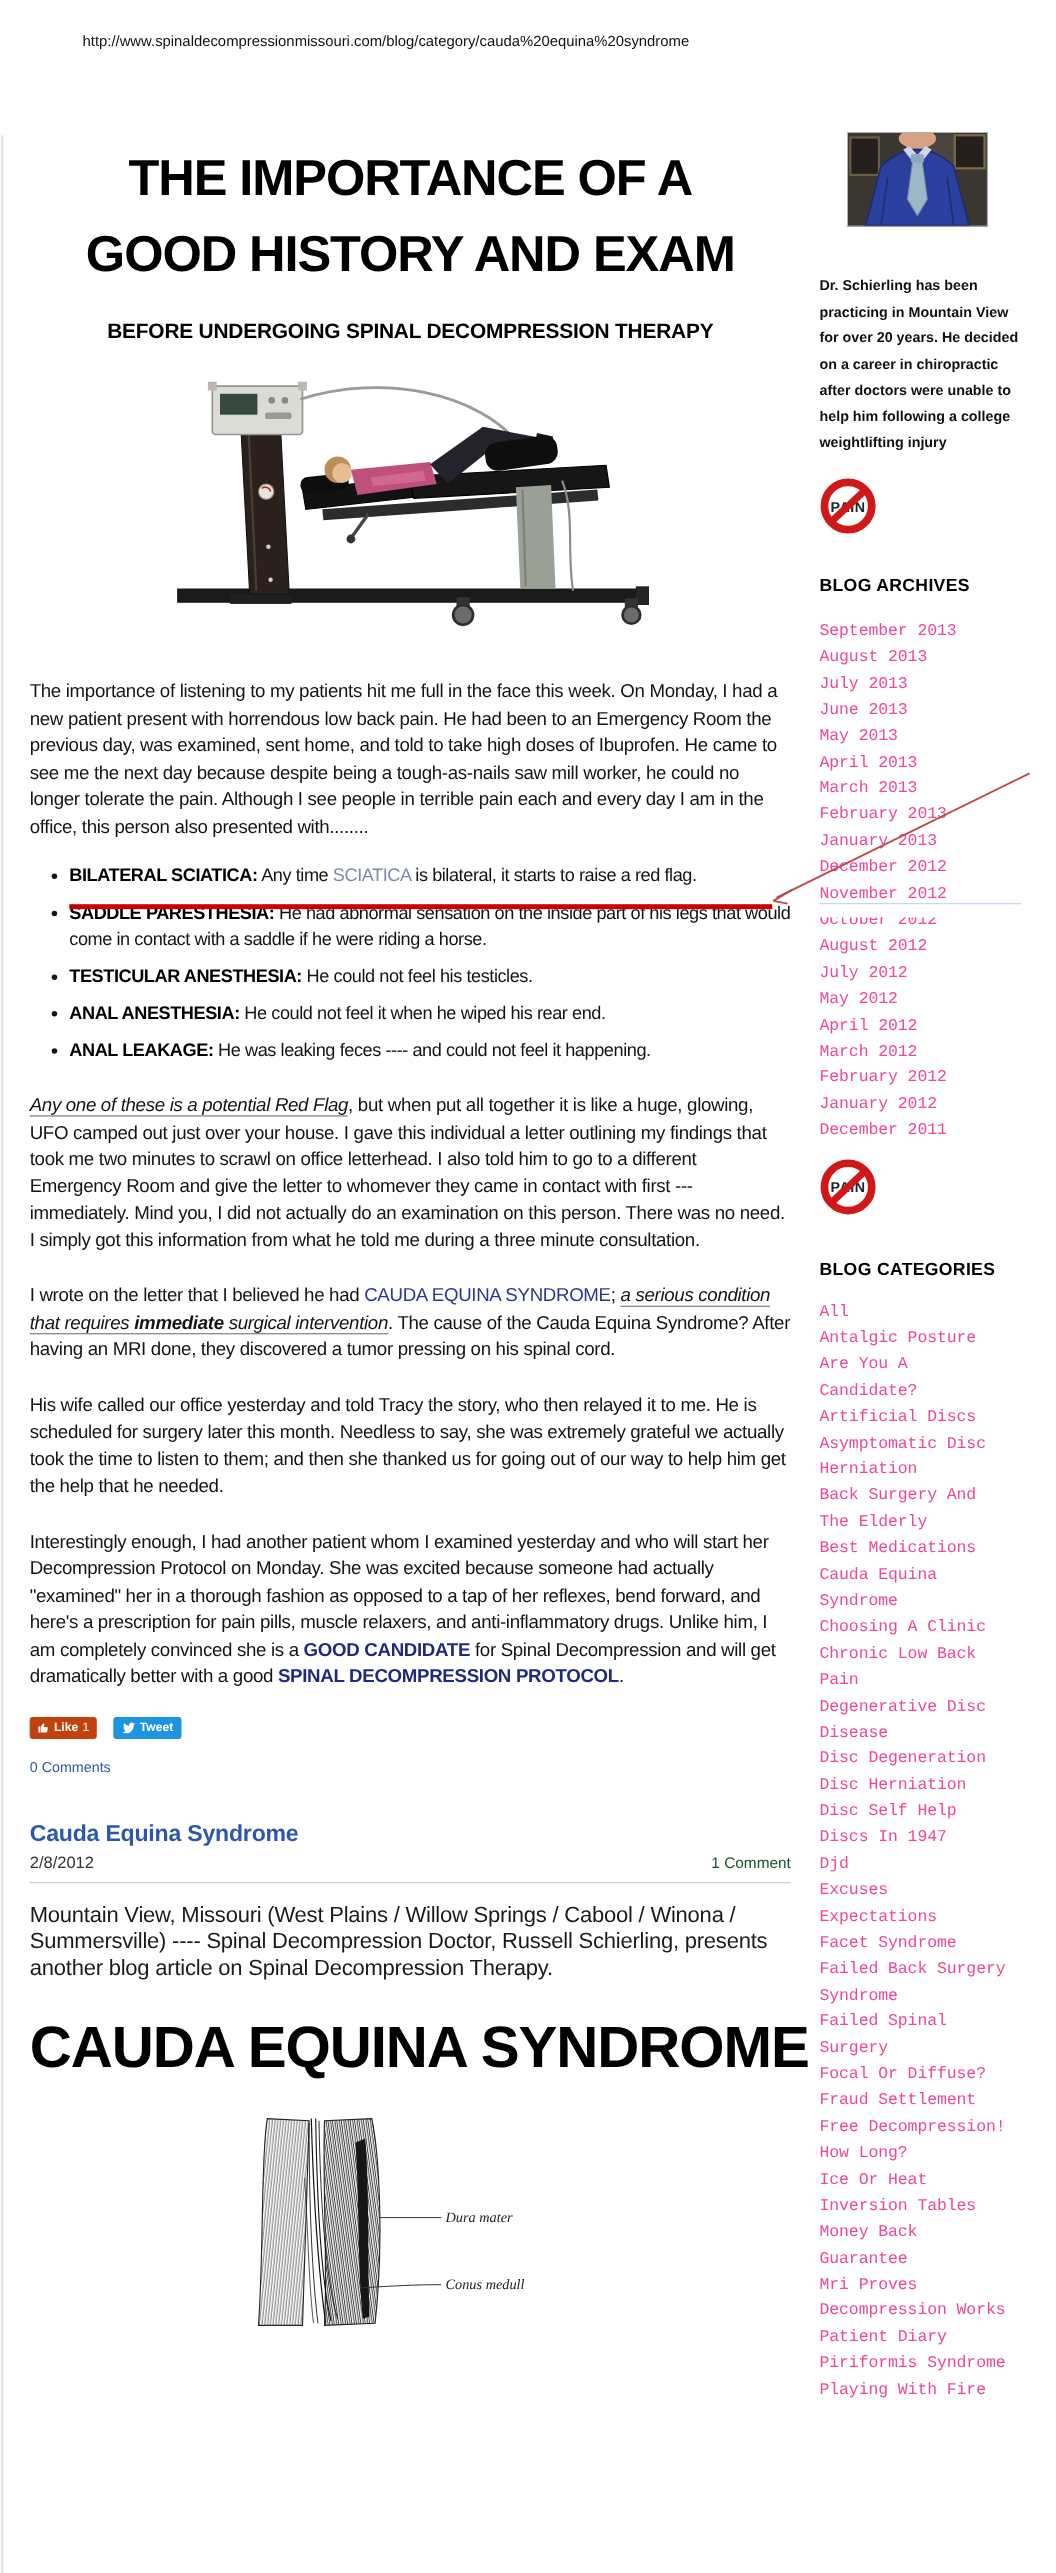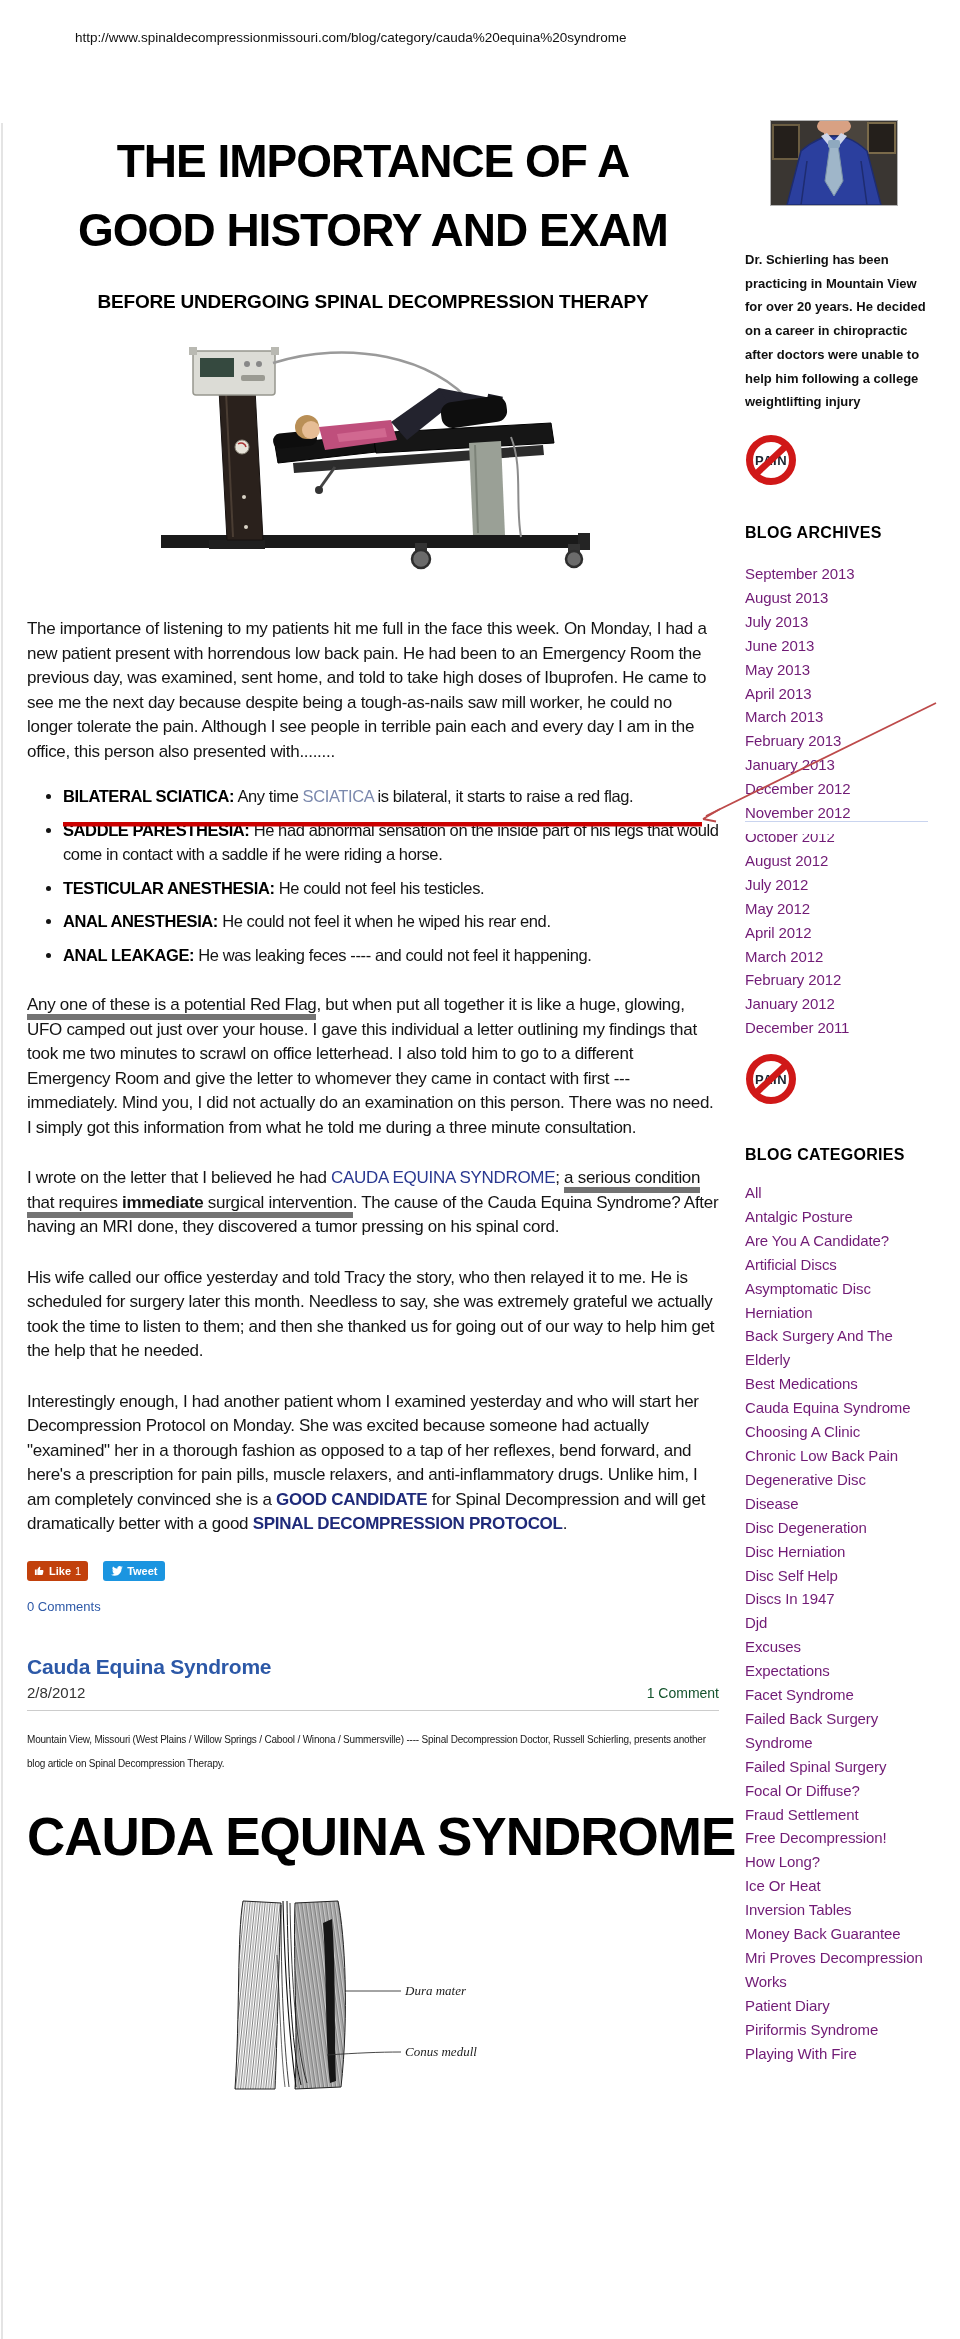--- a/index.html
+++ b/index.html
@@ -16,54 +16,54 @@
   .fig-machine{margin:24px auto 0;width:500px;height:248px;}
   p.body{font-size:17px;letter-spacing:-0.3px;line-height:24.5px;margin:26px 0 0;color:#141414;}
   p.body.first{margin-top:32px;}
   ul.flags{margin:20px 0 0;padding:0 0 0 36px;list-style:disc;}
   ul.flags li{font-size:16.5px;letter-spacing:-0.4px;line-height:24.5px;margin:0 0 9px;color:#141414;}
   ul.flags li.nowrap{white-space:nowrap;}
   .blabel{font-weight:bold;color:#000;}
   .lk{color:#2a3890;}
   .lk.light{color:#7b89ad;}
   .lk.boldnavy{color:#1f2a7a;font-weight:bold;}
-  .u-red{border-bottom:6px solid #737373;}
+  .u-red{border-bottom:1px solid #737373;font-style:italic;}
   .u-red.b{font-weight:bold;}
   
   .social{margin-top:24px;display:flex;align-items:center;gap:15px;}
   .btn{height:20px;border-radius:3px;display:flex;align-items:center;padding:0 7px;gap:4px;
        color:#fff;font-size:11px;font-weight:bold;}
   .btn .cnt{font-weight:normal;}
   .btn.like{background:#c2410c;}
   .btn.tweet{background:#1b95e0;}
   .comments{display:inline-block;margin-top:18px;color:#2c58a7;font-size:13px;}
   
   .post2{margin-top:40px;}
   .p2title{display:block;font-size:21px;font-weight:bold;color:#2c58a7;letter-spacing:-0.2px;}
   .meta{display:flex;justify-content:space-between;align-items:baseline;margin-top:5px;}
   .meta .date{font-size:15px;color:#333;}
   .meta .ccount{font-size:14px;color:#14532d;}
   .post2 hr{border:none;border-top:1px solid #ccc;margin:9px 0 0;}
-  .excerpt{font-size:10px;line-height:24px;letter-spacing:-0.2px;margin:17px 0 0;color:#1a1a1a;}
+  .excerpt{font-size:20px;line-height:24px;letter-spacing:-0.2px;margin:17px 0 0;color:#1a1a1a;}
   .bigh{margin-top:30px;font-size:53px;font-weight:bold;text-align:center;letter-spacing:-1px;
         white-space:nowrap;color:#000;}
   .fig-anatomy{margin:28px 0 0 150px;width:300px;height:200px;}
   
   .sidebar{position:absolute;left:745px;top:112px;width:200px;}
   .docphoto{position:absolute;top:8px;left:25px;width:126px;height:84px;border:1px solid #b3b3b3;background:#3a3632;}
   .bio{position:absolute;top:136px;left:0;width:188px;font-weight:bold;font-size:13px;line-height:23.7px;color:#101010;}
   .pain{position:absolute;left:0;width:52px;height:52px;}
   .pain.pos1{top:322px;} .pain.pos2{top:941px;}
   .shead{position:absolute;left:0;font-size:16px;font-weight:bold;letter-spacing:0.3px;color:#000;}
   .shead.arch{top:412px;} .shead.cat{top:1034px;}
   ul.slist{position:absolute;left:0;margin:0;padding:0;list-style:none;width:178px;}
   ul.slist.archlist{top:450px;}
   ul.slist.catlist{top:1069px;}
   ul.slist li{font-size:15px;line-height:23.9px;letter-spacing:-0.1px;}
-  ul.slist a{color:#701a75;display:block;}
+  ul.slist a{color:#ec4899;display:block;font-family:Liberation Mono, monospace;}
   
   svg.annot{position:absolute;left:0;top:0;z-index:30;pointer-events:none;}
 </style>
 </head>
 <body>
 
 <div class="left-edge"></div>
 <div class="url">http://www.spinaldecompressionmissouri.com/blog/category/cauda%20equina%20syndrome</div>
 
 <div class="main">

